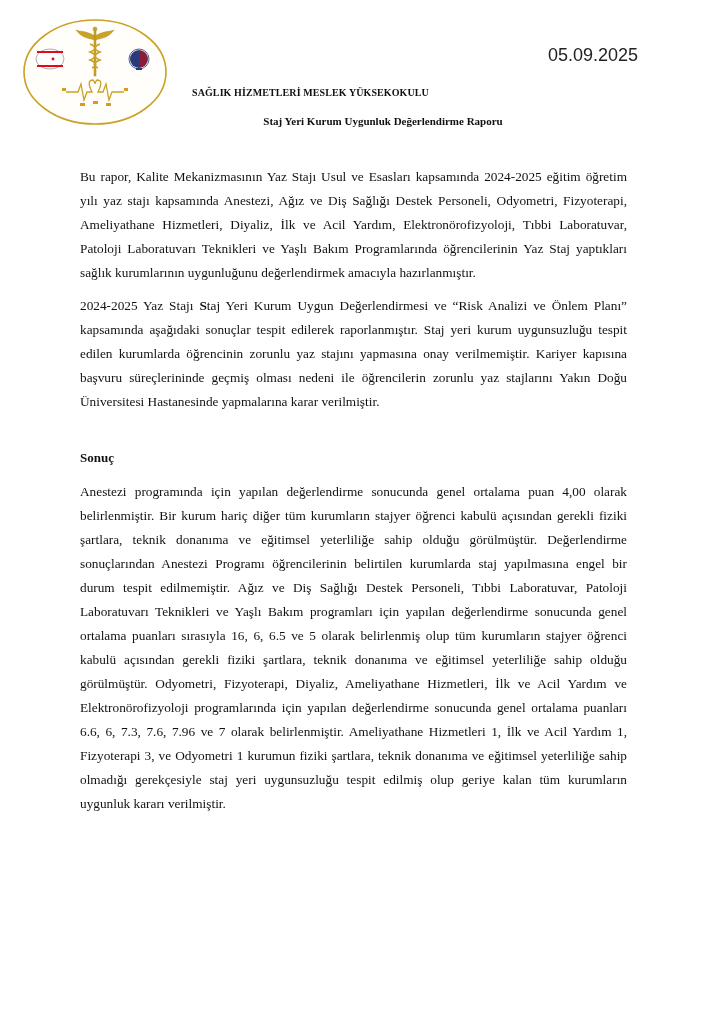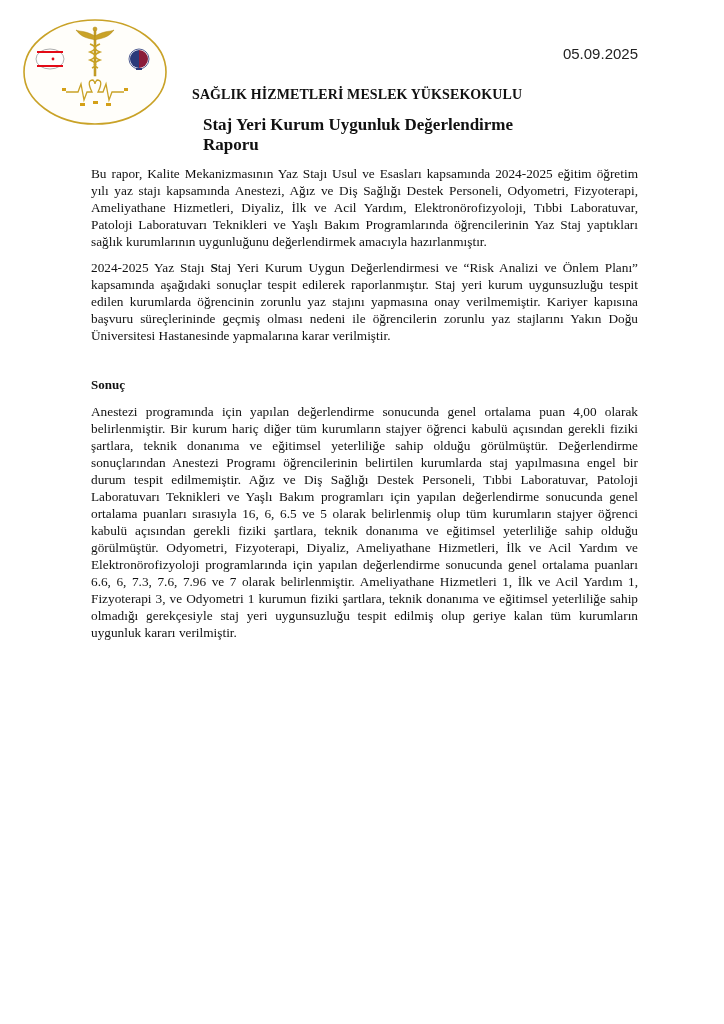--- a/index.html
+++ b/index.html
@@ -1,25 +1,25 @@
 <!DOCTYPE html>
 <html><head>
   <meta charset="utf-8">
   <style>
     html, body { margin: 0; padding: 0; background: #ffffff; }
     body { width: 724px; height: 1024px; position: relative; overflow: hidden; font-family: "Liberation Serif", "DejaVu Serif", serif; color: #111; }
     .page { position: absolute; left: 0; top: 0; width: 724px; height: 1024px; background: #fff; }
 
     .logo { position: absolute; left: 22px; top: 18px; width: 146px; height: 108px; }
-    .date { position: absolute; right: 86px; top: 45px; font-family: "Liberation Sans", "DejaVu Sans", sans-serif; font-size: 15px; color: #222; }
+    .date { position: absolute; right: 86px; top: 45px; font-family: "Liberation Sans", "DejaVu Sans", sans-serif; font-size: 18px; color: #222; }
 
-    .title-main { position: absolute; left: 192px; top: 87px; width: 360px; font-weight: bold; font-size: 14px; letter-spacing: 0.1px; }
-    .title-sub { position: absolute; left: 203px; top: 115px; width: 360px; font-weight: bold; font-size: 17px; }
+    .title-main { position: absolute; left: 192px; top: 87px; width: 360px; font-weight: bold; font-size: 10px; letter-spacing: 0.1px; }
+    .title-sub { position: absolute; left: 203px; top: 115px; width: 360px; font-weight: bold; font-size: 11px; text-align: center; }
 
-    .body { position: absolute; left: 91px; top: 165px; width: 547px; font-size: 13.3px; line-height: 17px; }
+    .body { position: absolute; left: 80px; top: 165px; width: 547px; font-size: 13.3px; line-height: 24px; }
     .para { margin: 0 0 9px 0; text-align: justify; }
     .para.last-gap { margin-bottom: 32px; }
     .heading { font-weight: bold; margin: 0 0 10px 0; font-size: 13px; }
     .bold-inline { font-weight: bold; }
   </style>
 </head>
 <body>
 
 <div class="page">
 

